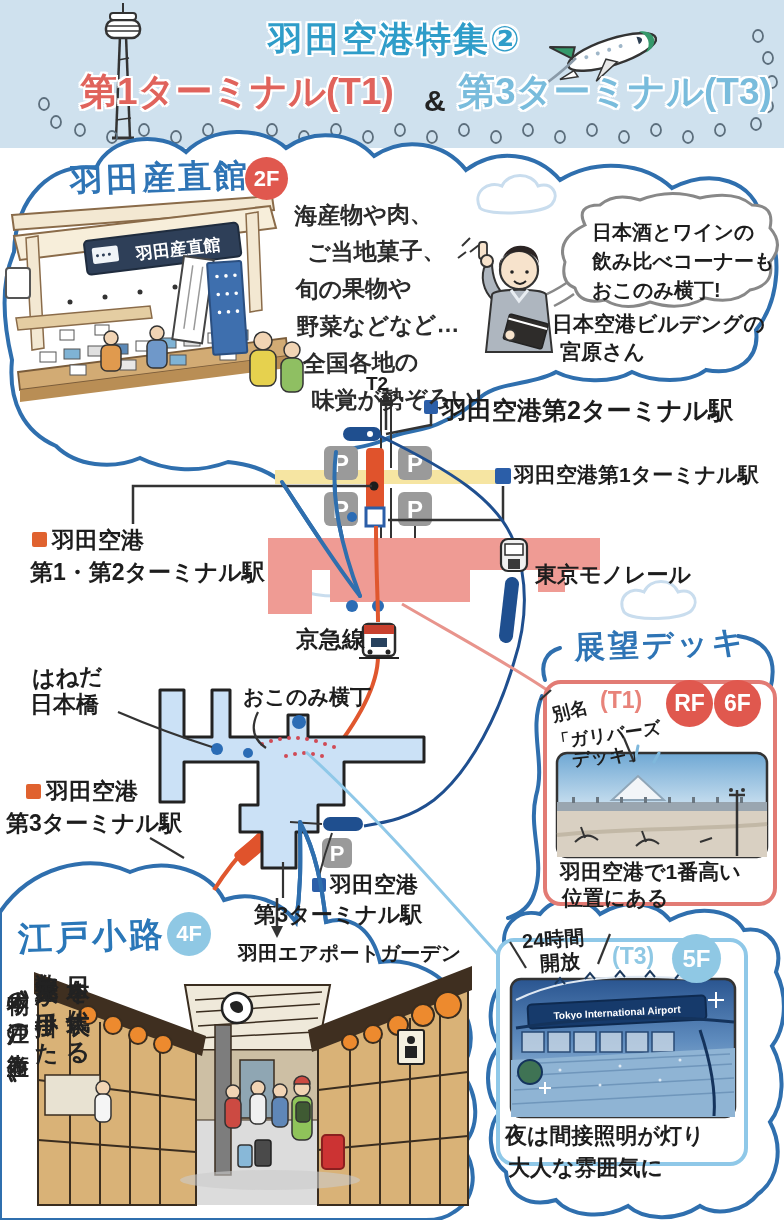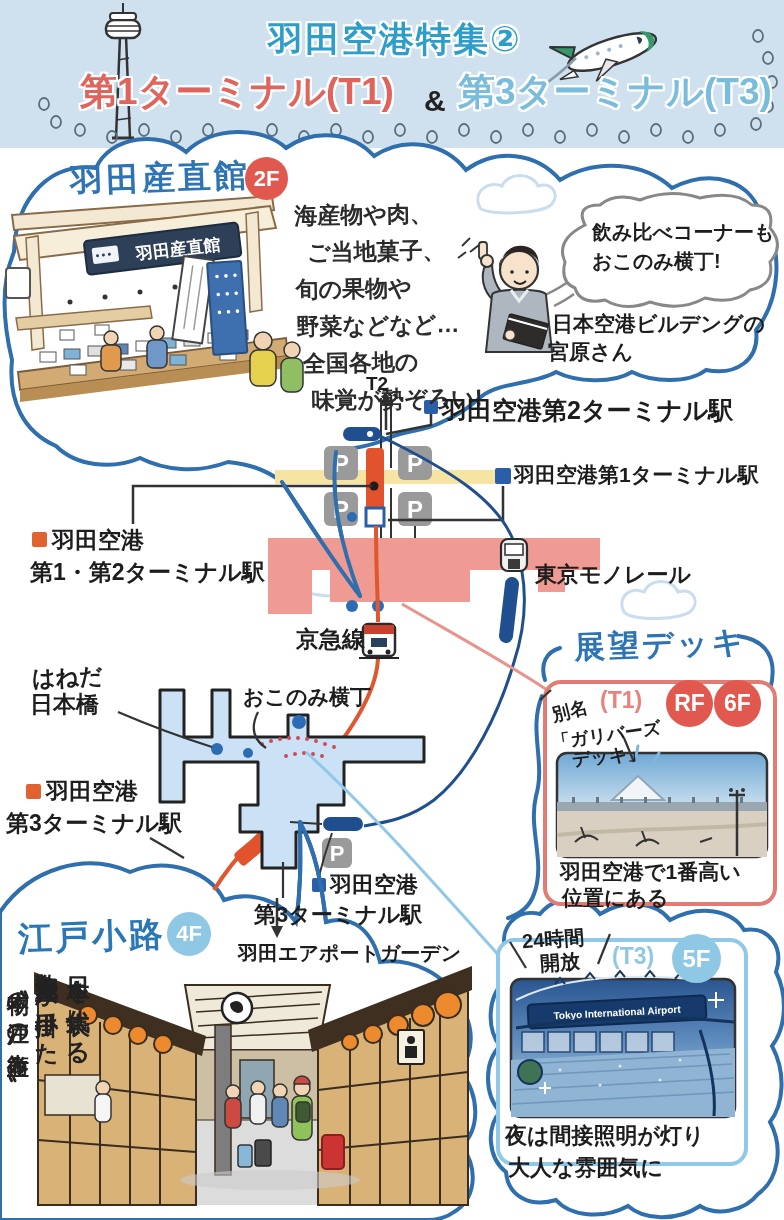--- a/index.html
+++ b/index.html
@@ -539,25 +539,26 @@
 <div class="badge" style="left:245px;top:157px;width:43px;height:43px;background:#e0584e;font-size:22px;">2F</div>
 <div style="position:absolute;left:296px;top:196px;z-index:5;transform:rotate(-1deg);">
   <div class="desc-line">海産物や肉、</div>
   <div class="desc-line" style="padding-left:12px;">ご当地菓子、</div>
   <div class="desc-line">旬の果物や</div>
   <div class="desc-line">野菜などなど…</div>
   <div class="desc-line" style="padding-left:6px;">全国各地の</div>
   <div class="desc-line" style="padding-left:14px;">味覚が勢ぞろい!</div>
 </div>
 <div style="position:absolute;left:592px;top:218px;z-index:5;">
+  <div class="lbl" style="position:static;font-size:20px;line-height:29px;">日本酒とワインの</div>
   <div class="lbl" style="position:static;font-size:20px;line-height:29px;">飲み比べコーナーも</div>
   <div class="lbl" style="position:static;font-size:20px;line-height:29px;">おこのみ横丁!</div>
 </div>
 <div class="lbl" style="left:552px;top:312px;font-size:21px;text-align:right;">日本空港ビルデングの</div>
-<div class="lbl" style="left:548px;top:340px;font-size:21px;">宮原さん</div>
+<div class="lbl" style="left:560px;top:340px;font-size:21px;">宮原さん</div>
 
 <div class="lbl" style="left:366px;top:374px;font-size:19px;">T2</div>
 <div class="lbl" style="left:442px;top:397px;font-size:25px;">羽田空港第2ターミナル駅</div>
 <div class="lbl" style="left:514px;top:463px;font-size:21px;">羽田空港第1ターミナル駅</div>
 <div class="lbl" style="left:52px;top:528px;font-size:23px;">羽田空港</div>
 <div class="lbl" style="left:30px;top:560px;font-size:23px;">第1・第2ターミナル駅</div>
 <div class="lbl" style="left:535px;top:541px;font-size:22px;margin-top:22px;">東京モノレール</div>
 <div class="lbl" style="left:296px;top:627px;font-size:23px;">京急線</div>
 <div class="lbl" style="left:32px;top:665px;font-size:23px;transform:rotate(-2deg);">はねだ</div>
 <div class="lbl" style="left:30px;top:692px;font-size:23px;">日本橋</div>

